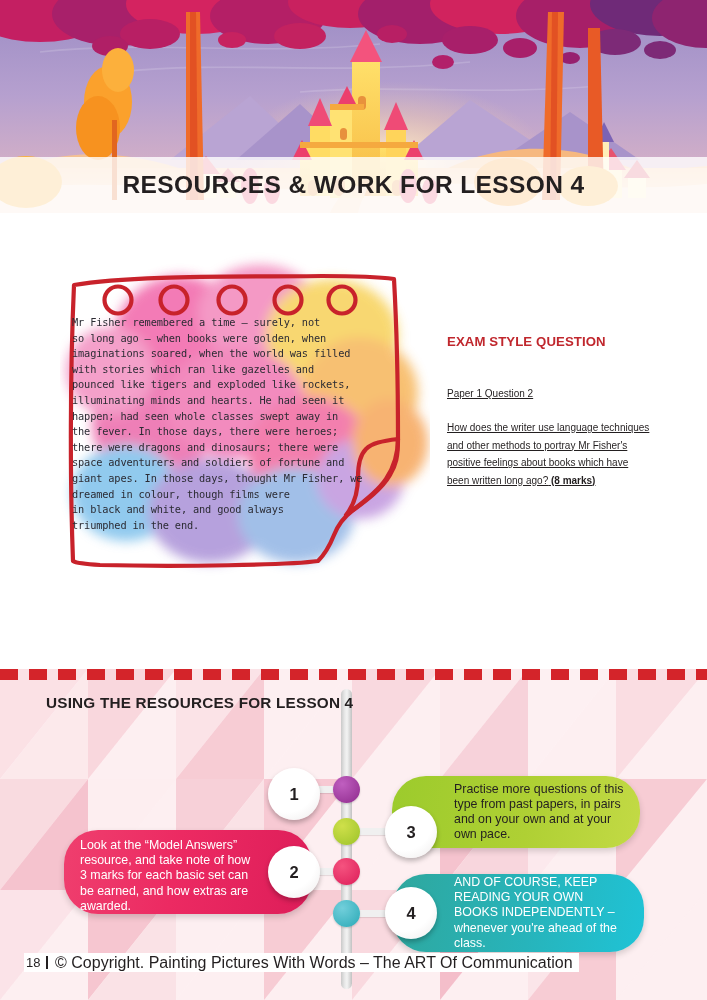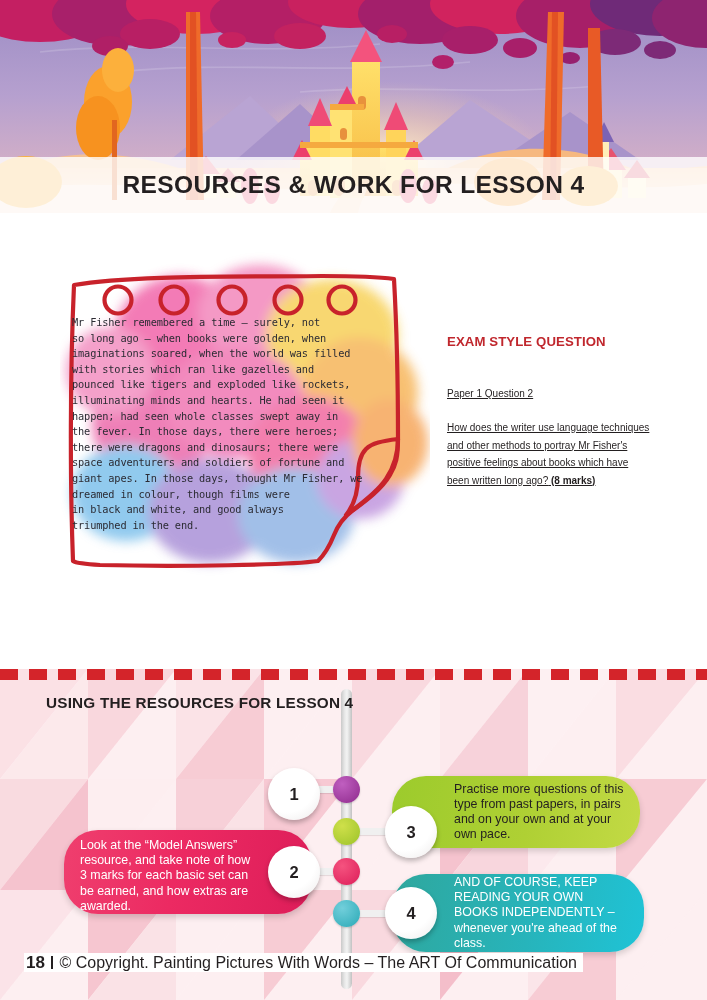--- a/index.html
+++ b/index.html
@@ -109,21 +109,21 @@
   .b1 { left:268px; top:768px; }
   .b2 { left:268px; top:846px; }
   .b3 { left:385px; top:806px; }
   .b4 { left:385px; top:887px; }
 
   
   .footer {
     position:absolute; left:24px; top:953px; height:19px; z-index:9;
     background:#ffffff; display:flex; align-items:center; padding: 0 6px 0 2px;
   }
-  .fnum { font-size:17px; font-weight:700; color:#231f20; padding-right:6px; }
+  .fnum { font-size:13px; font-weight:400; color:#231f20; padding-right:6px; }
   .fbar { width:1.6px; height:13px; background:#231f20; margin-right:7px; }
   .ftxt { font-size:16px; color:#231f20; white-space:nowrap; }
 </style>
 </head>
 <body>
 
 <div class="page">
 
   <div class="hero">
     <svg viewBox="0 0 707 213" preserveAspectRatio="none">

